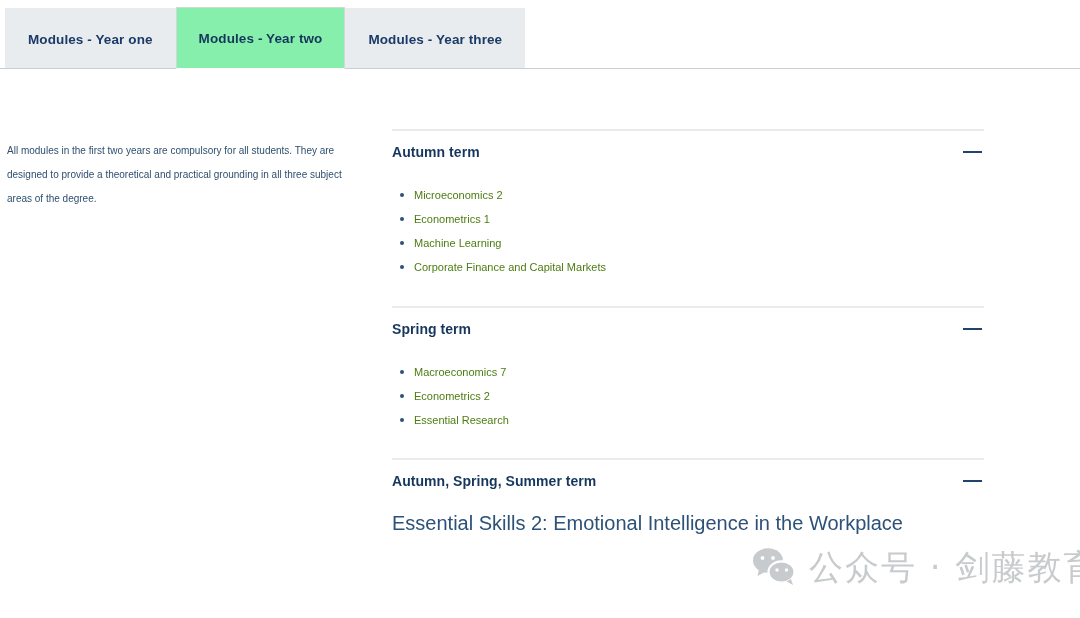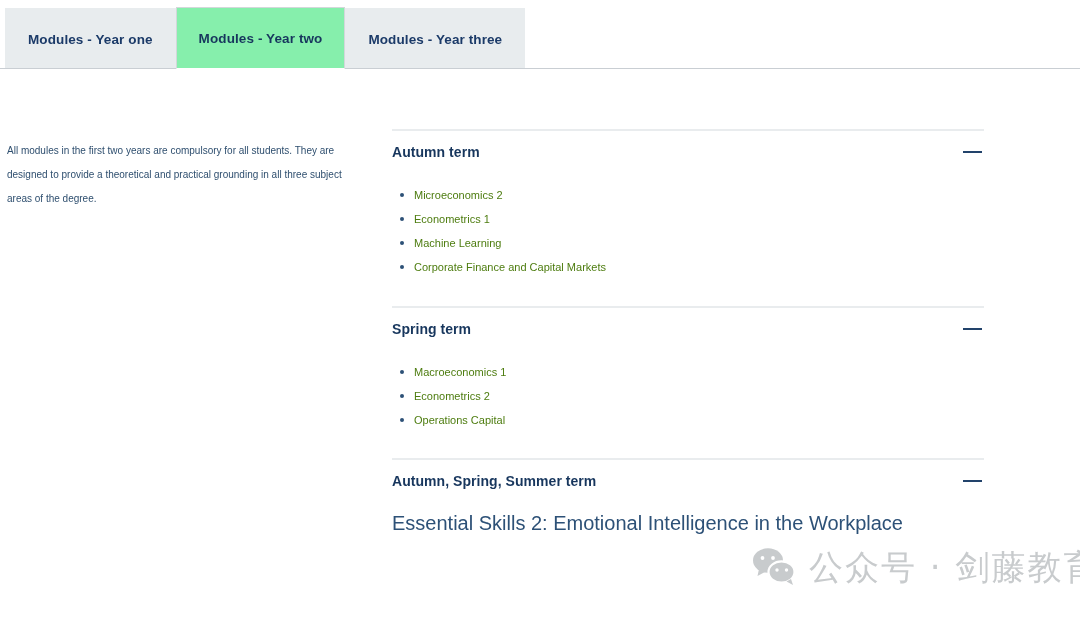--- a/index.html
+++ b/index.html
@@ -225,23 +225,23 @@
       <div class="sec-spacer-autumn"></div>
     </div>
 
     <div class="divider"></div>
     <div class="section">
       <div class="section-head">
         <span class="section-title">Spring term</span>
         <span class="minus-icon"></span>
       </div>
       <ul class="module-list">
-        <li>Macroeconomics 1</li>
+        <li>Macroeconomics 7</li>
         <li>Econometrics 2</li>
-        <li>Operations Capital</li>
+        <li>Essential Research</li>
       </ul>
       <div class="sec-spacer-spring"></div>
     </div>
 
     <div class="divider"></div>
     <div class="section">
       <div class="section-head">
         <span class="section-title">Autumn, Spring, Summer term</span>
         <span class="minus-icon"></span>
       </div>

